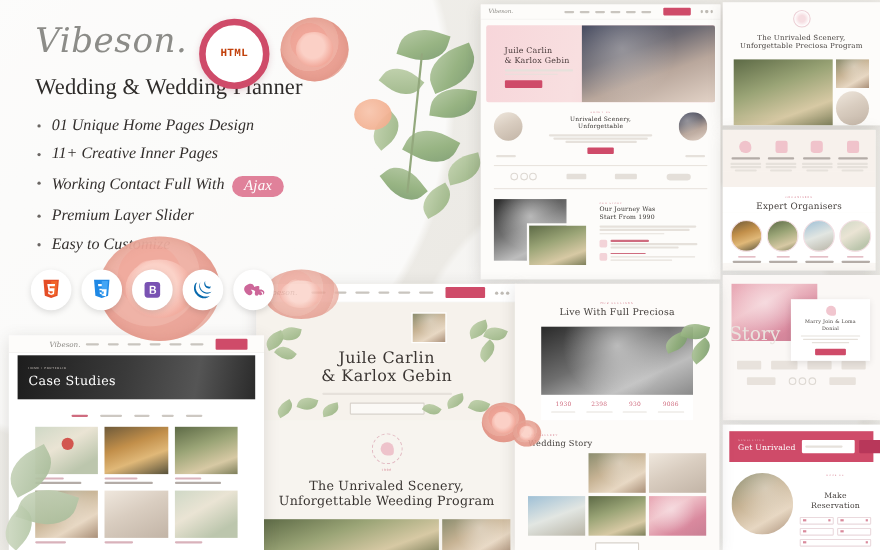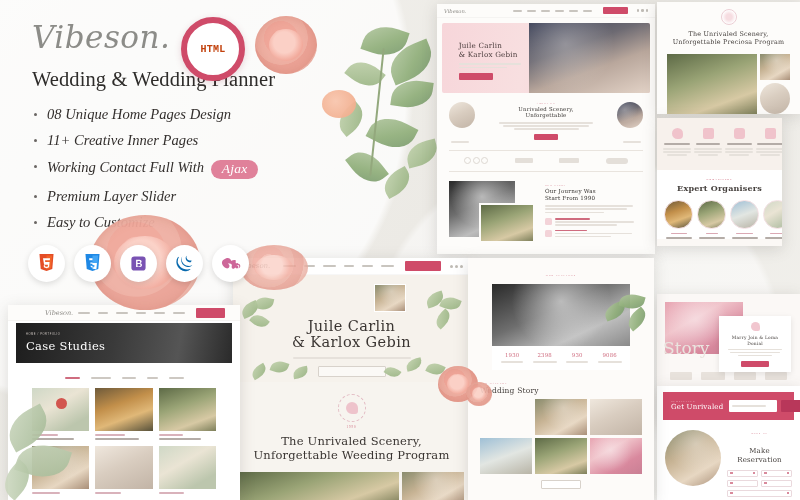--- a/index.html
+++ b/index.html
@@ -154,21 +154,21 @@
 <div class="stage">
   <div class="paper-tex"></div>
 
   <div class="info">
     <div class="brand">Vibeson.</div>
     <div class="headline">
       <div>Wedding &amp; Wedding Planner</div>
     </div>
     <ul class="feat">
       <li>
-        <span>08 Unique Home Pages Design</span>
+        <span>01 Unique Home Pages Design</span>
       </li>
       <li>
         <span>11+ Creative Inner Pages</span>
       </li>
       <li>
         <span>Working Contact Full With</span>
         <span class="ajax-pill">Ajax</span>
       </li>
       <li>
         <span>Premium Layer Slider</span>
@@ -347,21 +347,21 @@
     </div>
     <div style="display:flex;gap:3px;padding:8px 10px 0">
       <div class="ph p-forest" style="width:90px;height:60px"></div>
       <div style="flex:1;display:flex;flex-direction:column;gap:3px">
         <div class="ph p-couple2" style="height:26px"></div>
         <div class="m-circ ph p-white" style="height:31px;border-radius:50%"></div>
       </div>
     </div>
   </div>
 
-  <div class="mock" style="left:657px;top:118px;width:125px;height:128px;background:#fbf8f5;font-weight:bold;">
+  <div class="mock" style="left:657px;top:118px;width:139px;height:128px;background:#fbf8f5;">
 
     <div style="display:flex;padding:10px 6px 0;gap:3px;background:#f7f1ec">
       <div style="flex:1;text-align:center">
         <div style="width:11px;height:11px;margin:0 auto;background:#f0c3cb;border-radius:50% 50% 4px 50%"></div>
         <div class="m-line" style="width:26px;margin:4px auto 0;height:2.4px;background:#b4aca7"></div>
         <div class="m-line sh" style="width:28px;margin:3px auto 0;height:1.4px"></div>
         <div class="m-line sh" style="width:28px;margin:1.6px auto 0;height:1.4px"></div>
         <div class="m-line sh" style="width:20px;margin:1.6px auto 0;height:1.4px"></div>
       </div>
       <div style="flex:1;text-align:center">
@@ -409,21 +409,21 @@
         <div class="m-line" style="width:26px;margin:2.4px auto 0;height:2.4px;background:#b4aca7"></div>
       </div>
       <div style="flex:1;text-align:center">
         <div class="m-circ ph p-flower" style="width:29px;height:29px;margin:0 auto;border:1px solid #f3dfe3"></div>
         <div class="m-line" style="width:15px;margin:4px auto 0;height:1.6px;background:#dba9b4"></div>
         <div class="m-line" style="width:26px;margin:2.4px auto 0;height:2.4px;background:#b4aca7"></div>
       </div>
     </div>
   </div>
 
-  <div class="mock" style="left:657px;top:250px;width:143px;height:132px;background:#fbf8f6;margin-top:44px;">
+  <div class="mock" style="left:657px;top:250px;width:143px;height:132px;background:#fbf8f6;">
     <div style="position:relative;padding:8px 8px 0;">
       <div class="ph p-pink" style="width:78px;height:52px"></div>
       <div style="position:absolute;left:62px;top:22px;width:72px;height:56px;background:#fff;box-shadow:0 2px 6px rgba(0,0,0,.1);text-align:center;padding:6px 5px">
         <div style="width:9px;height:9px;margin:0 auto;background:#f1c6cf;border-radius:50% 50% 2px 50%"></div>
         <div class="m-title" style="font-size:4.4px;margin-top:4px;color:#46413e">Marry Join &amp; Loma Donial</div>
         <div class="m-line sh" style="width:88%;margin:3px auto 0;height:1.3px"></div>
         <div class="m-line sh" style="width:80%;margin:1.6px auto 0;height:1.3px"></div>
         <div class="m-line sh" style="width:54%;margin:1.6px auto 0;height:1.3px"></div>
         <div class="m-btn" style="width:28px;height:6px;margin:5px auto 0"></div>
       </div>
@@ -615,20 +615,21 @@
       <div>
         <div class="ph p-flower" style="height:43px"></div>
         <div class="m-line" style="width:25px;margin-top:3px;height:1.6px;background:#d9b2bb"></div>
       </div>
     </div>
   </div>
 
   <div class="mock" style="left:468px;top:258px;width:186px;height:242px;background:#fdfbf9;">
     <div style="text-align:center;padding:16px 0 0">
       <div class="m-sub" style="font-size:2.6px">OUR FEELINGS</div>
+      <div class="m-title" style="font-size:8.5px;margin-top:2px;color:#46413e">Live With Full Preciosa</div>
     </div>
     <div style="position:relative;margin:7px 24px 0">
       <div class="ph p-bw" style="height:62px"></div>
 
       <div style="display:flex;background:#fff;padding:6px 4px 7px">
         <div style="flex:1;text-align:center">
           <div class="m-title" style="font-size:5.4px;color:#cf6c7f">1930</div>
           <div class="m-line sh" style="width:22px;margin:2.5px auto 0;height:1.4px"></div>
         </div>
         <div style="flex:1;text-align:center">

